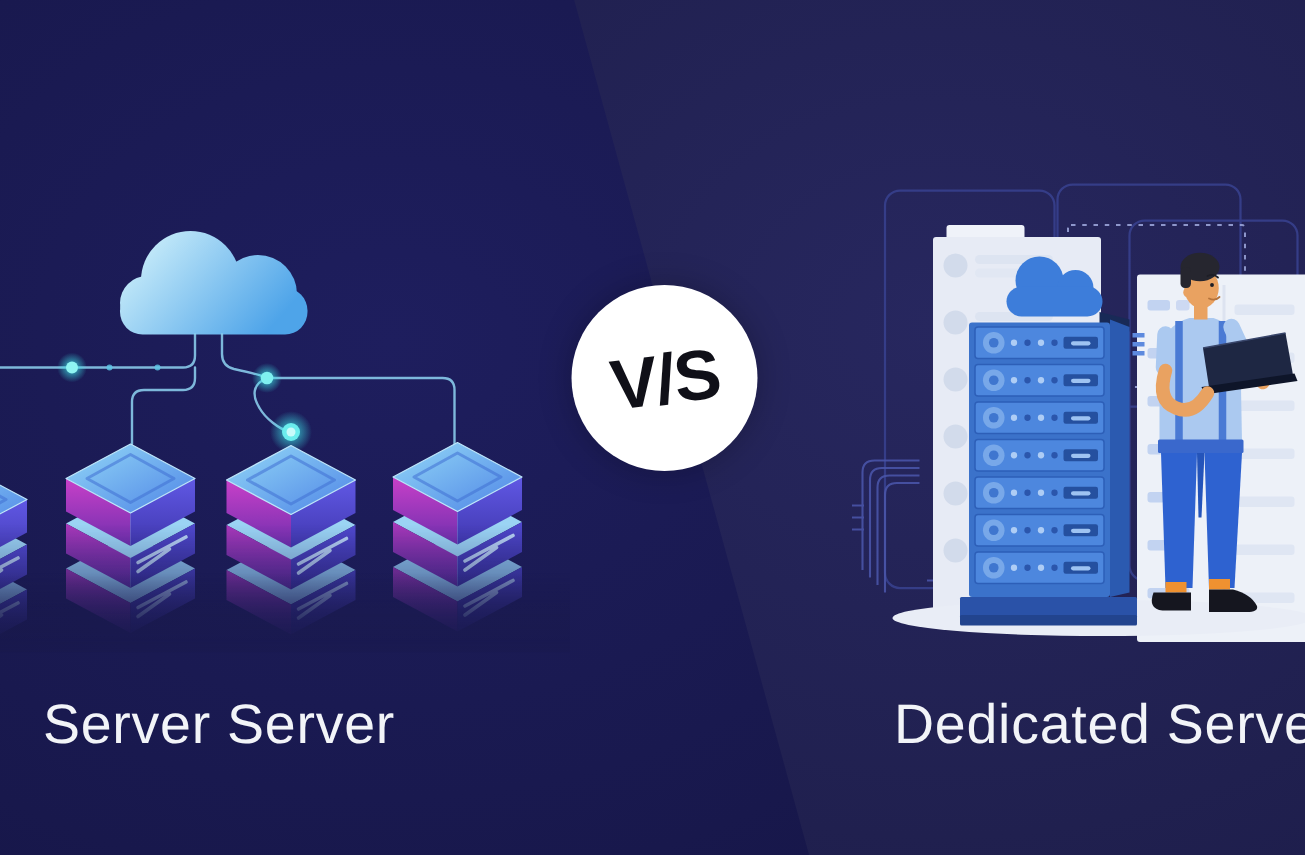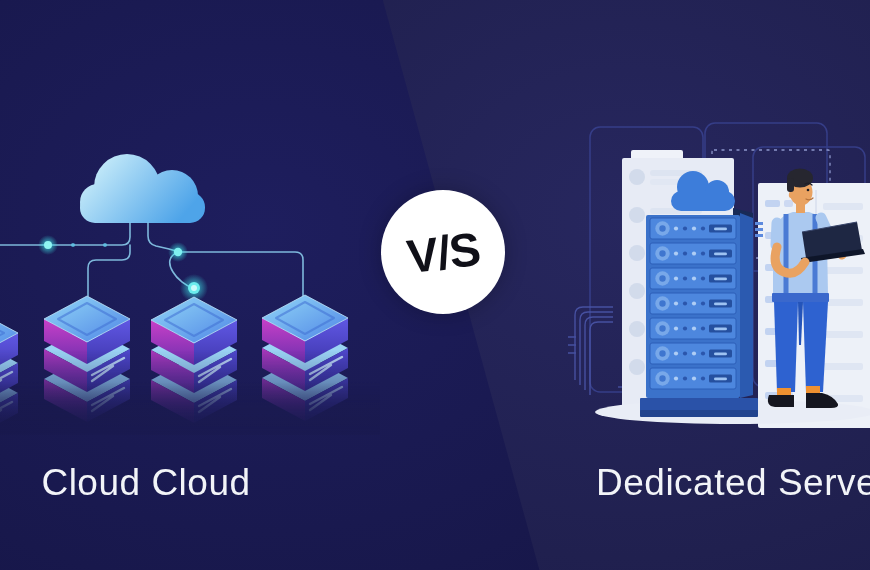--- a/index.html
+++ b/index.html
@@ -329,15 +329,15 @@
       <polygon points="236,153 298,144 300,149 238,158" fill="#0e1529"></polygon>
       <path d="M237,127 L292,117" stroke="#39466b" stroke-width="1" fill="none"></path>
     </g>
     <path d="M212,142 Q206,162 219,167 Q231,172 240,157" stroke="#e9a261" stroke-width="9" stroke-linecap="round" fill="none"></path>
   </svg>
 
   <div class="vs-badge">
     <span>V/S</span>
   </div>
 
-  <div class="title title-left">Cloud Cloud</div>
+  <div class="title title-left">Server Server</div>
   <div class="title title-right">Dedicated Server</div>
 </div>
 
 </body></html>

